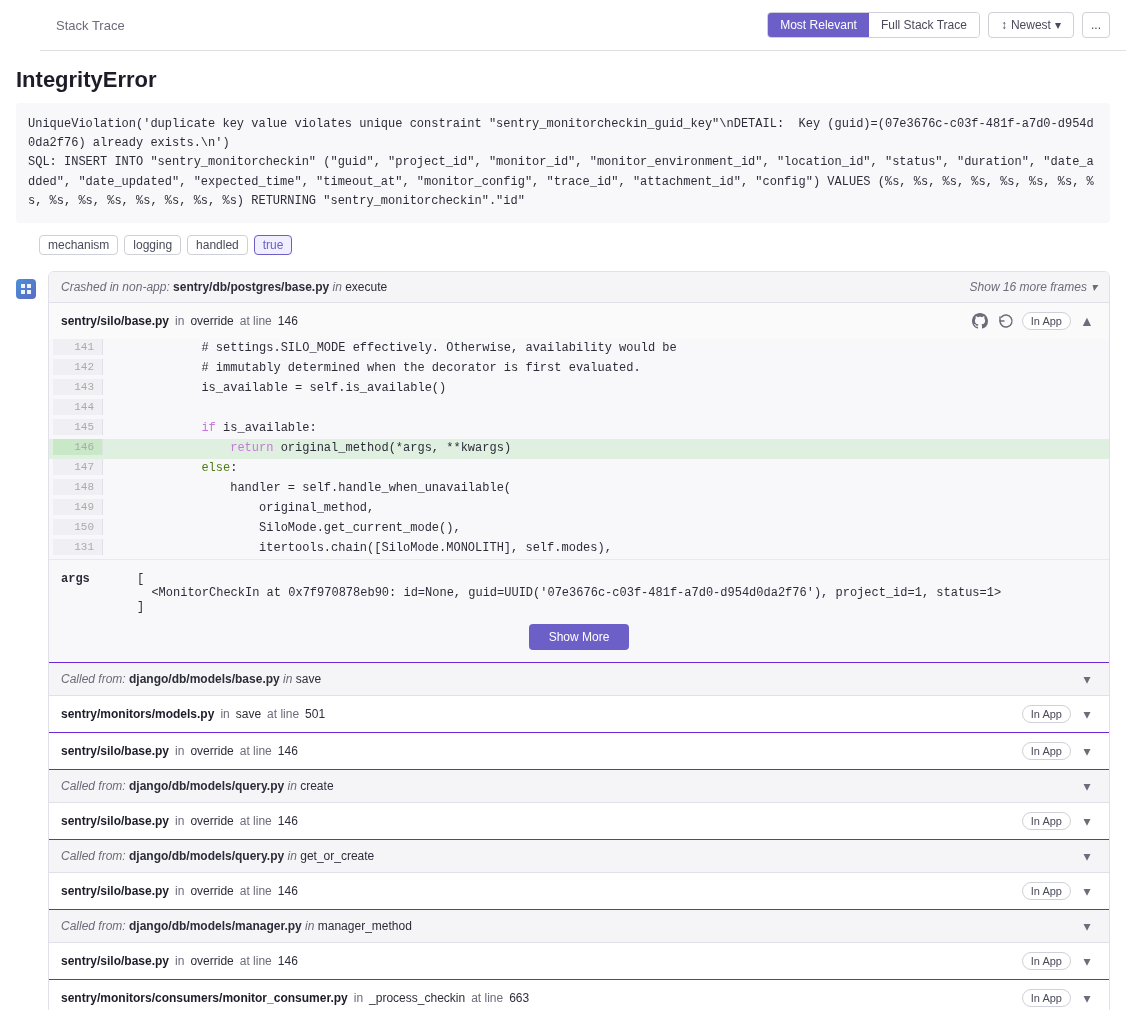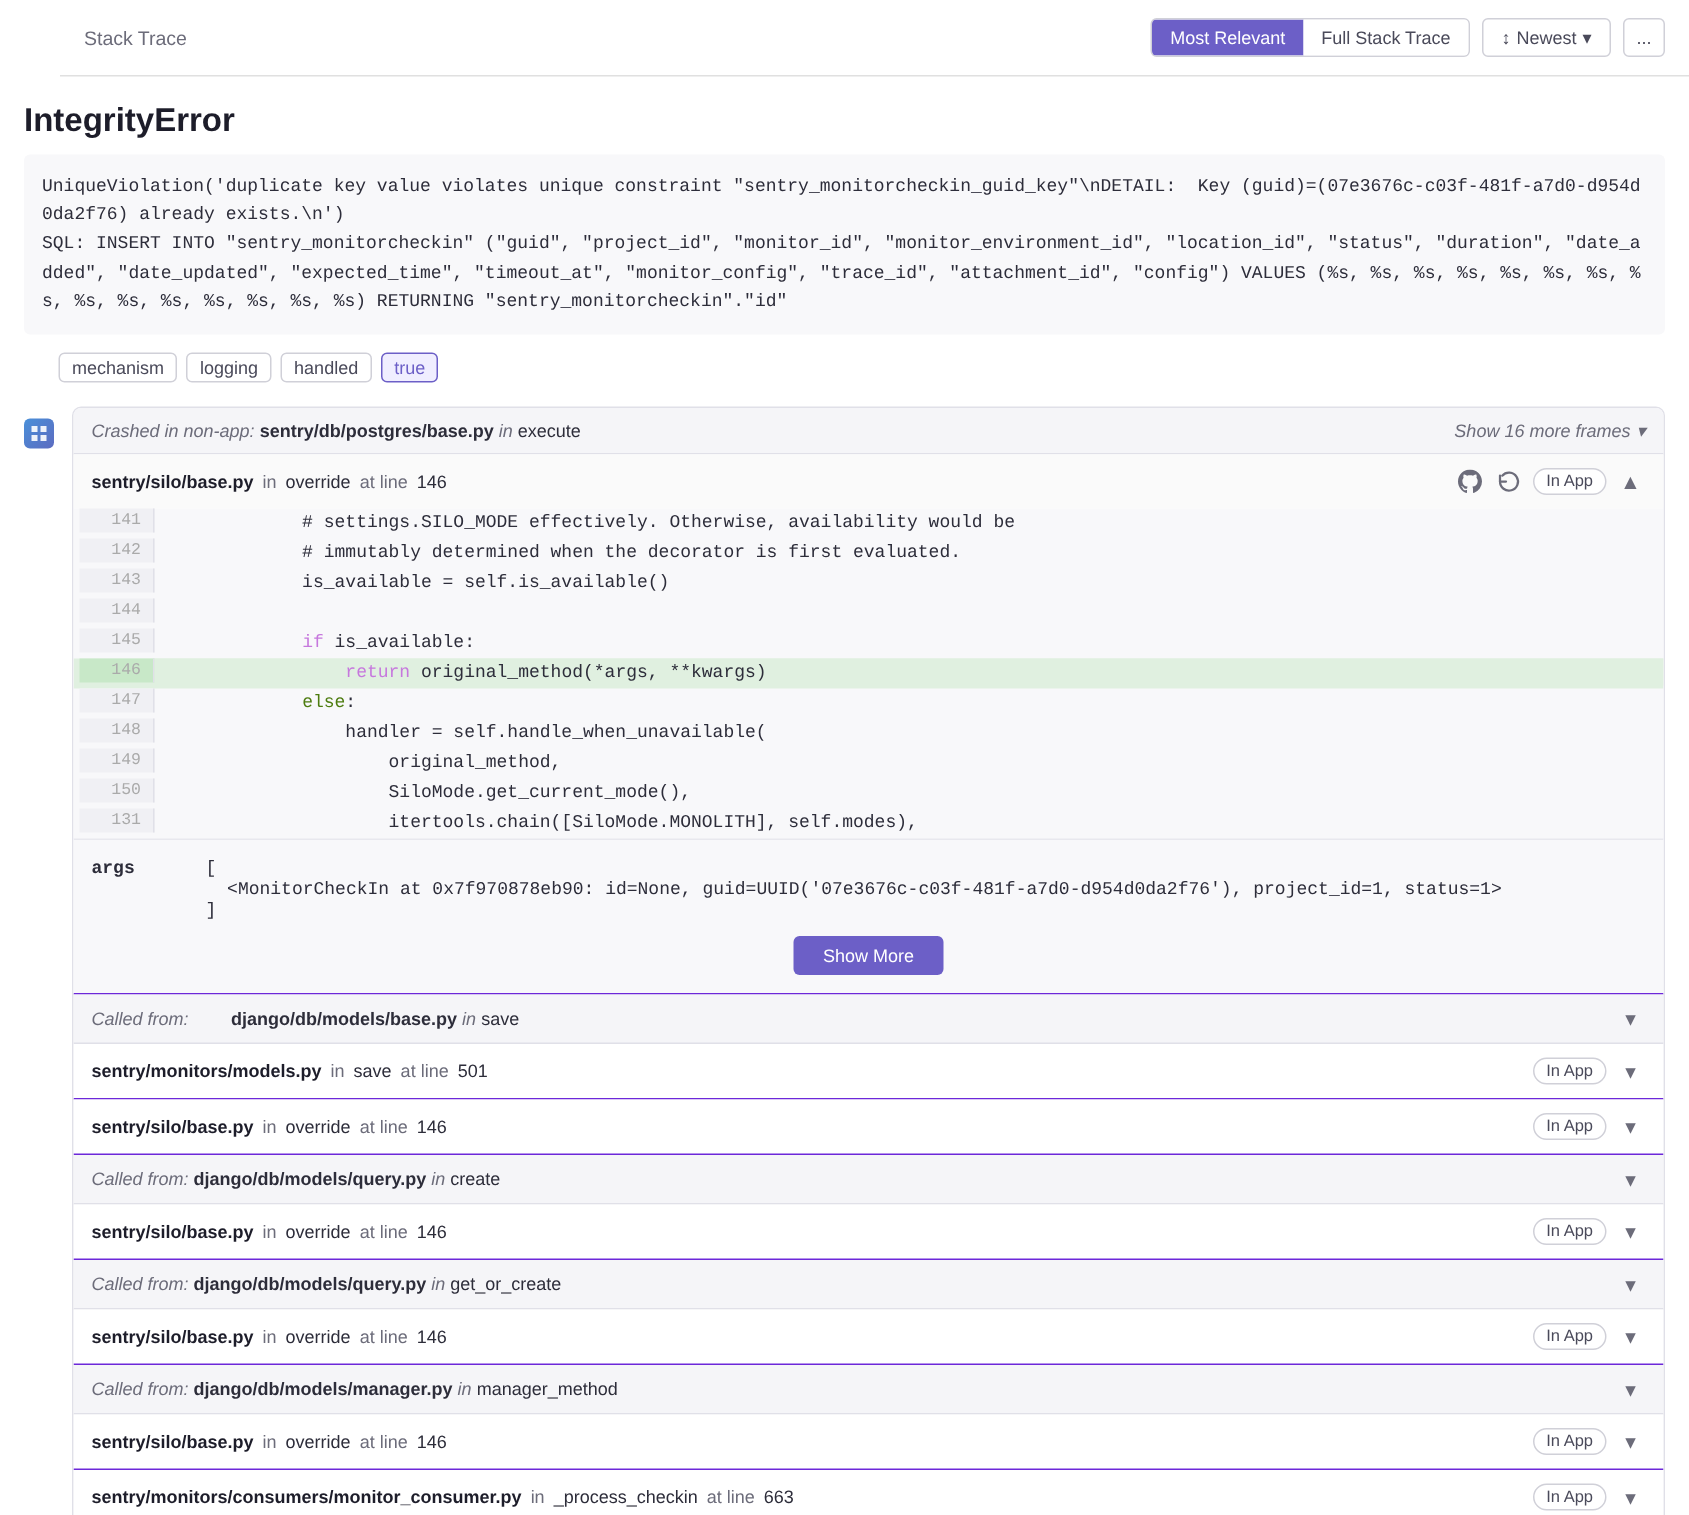--- a/index.html
+++ b/index.html
@@ -457,21 +457,21 @@
             </div>
             <div class="show-more-btn">
               <button>Show More</button>
             </div>
           </div>
         </div>
 
         <div class="called-from-row">
           <span>
             <span style="font-style:italic; color:#6c6c7a;">Called from: </span>
-            <span style="font-style:normal; color:#2d2d3a; font-weight:600;margin-left:25px;">django/db/models/base.py</span>
+            <span style="font-style:normal; color:#2d2d3a; font-weight:600;">django/db/models/base.py</span>
             <span style="font-style:italic; color:#6c6c7a;"> in </span>
             <span style="font-style:normal; color:#2d2d3a;">save</span>
           </span>
           <button class="icon-btn">▾</button>
         </div>
 
         <div class="frame-row">
           <div class="frame-header">
             <div class="frame-info">
               <span class="frame-file">sentry/monitors/models.py</span>

